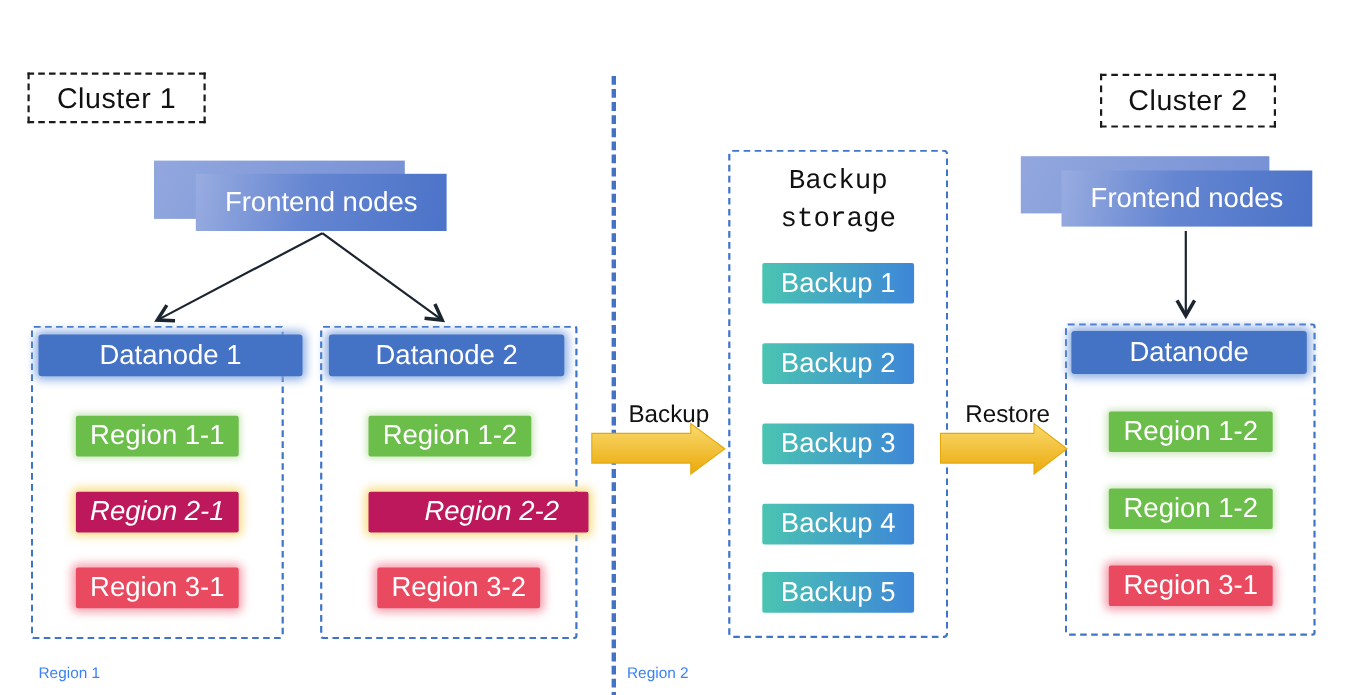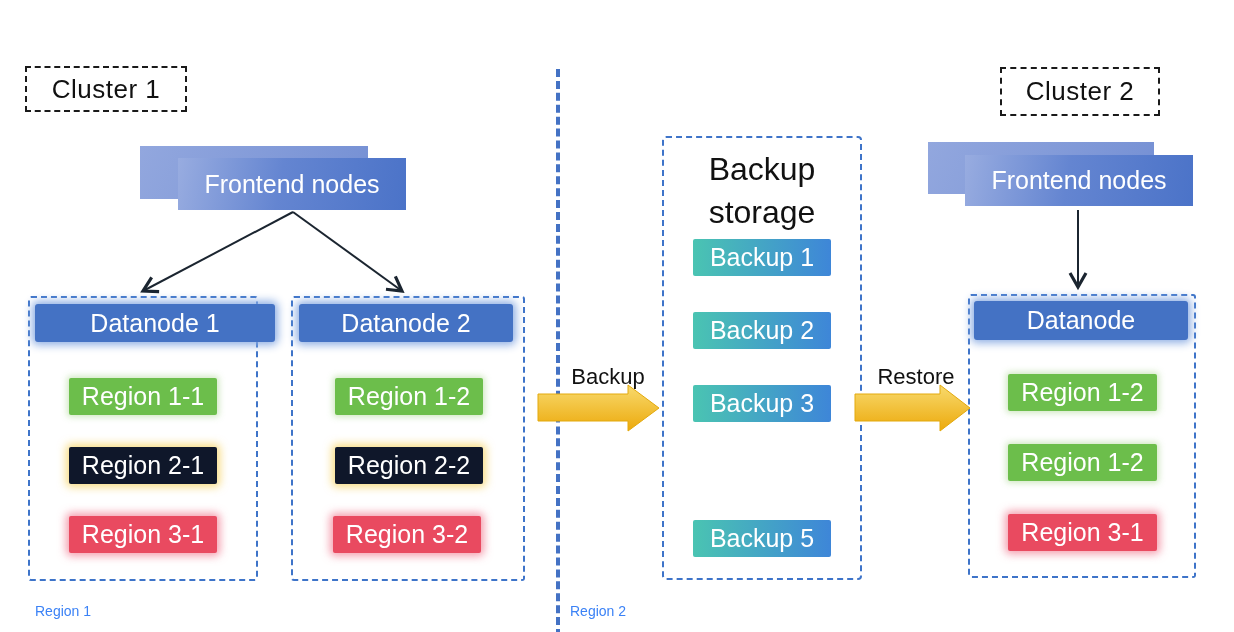--- a/index.html
+++ b/index.html
@@ -23,26 +23,26 @@
   }
 
   
   .node-box{border:2.5px dashed #3e74c9;border-radius:3px;background:#fff;}
   .node-hdr{
     background:#4472c4;border-radius:3px;color:#fff;font-size:25px;
     box-shadow:0 0 9px 3px rgba(137,171,227,.95);
   }
   .region{border-radius:2px;color:#fff;font-size:25px;}
   .region.green{background:#6cbe4b;box-shadow:0 0 6px 2px rgba(120,190,80,.35);}
-  .region.yellow{background:#0f172a;box-shadow:0 0 9px 3px rgba(244,196,48,.6);}
+  .region.yellow{background:#be185d;box-shadow:0 0 9px 3px rgba(244,196,48,.6);font-style:italic;}
   .region.red{background:#e94a60;box-shadow:0 0 9px 3px rgba(236,92,118,.6);}
 
   
   .storage-box{border:2.5px dashed #3e74c9;border-radius:4px;background:#fff;}
-  .storage-title{font-size:32px;line-height:1.35;text-align:center;color:#111;}
+  .storage-title{font-size:25px;line-height:1.35;text-align:center;color:#111;font-family:Liberation Mono, monospace;}
   .backup-item{
     background:linear-gradient(90deg,#4ac4b2 0%,#3e86d8 100%);
     border-radius:2px;color:#fff;font-size:25px;
   }
 
   
   .flow-label{font-size:22px;color:#111;text-align:center;}
   .region-footer{font-size:14px;color:#3b82f6;}
 
   
@@ -79,43 +79,46 @@
     </div>
   </div>
 
   <div class="abs node-box" style="left:291px;top:260px;width:230px;height:281px;">
     <div class="abs flexc node-hdr" style="left:6px;top:6px;width:214px;height:38px;">
       <span>Datanode 2</span>
     </div>
     <div class="abs flexc region green" style="left:42px;top:80px;width:148px;height:37px;">
       <span>Region 1-2</span>
     </div>
-    <div class="abs flexc region yellow" style="left:42px;top:149px;width:148px;height:37px;">
+    <div class="abs flexc region yellow" style="left:42px;top:149px;width:176px;height:37px;padding-left:24px;">
       <span>Region 2-2</span>
     </div>
-    <div class="abs flexc region red" style="left:40px;top:218px;width:148px;height:37px;">
+    <div class="abs flexc region red" style="left:50px;top:218px;width:148px;height:37px;">
       <span>Region 3-2</span>
     </div>
   </div>
 
   <div class="abs separator" style="left:556px;top:33px;height:568px;"></div>
 
   <div class="abs flow-label" style="left:560px;top:328px;width:96px;">Backup</div>
   <div class="abs flow-label" style="left:868px;top:328px;width:96px;">Restore</div>
 
   <div class="abs storage-box" style="left:662px;top:100px;width:196px;height:440px;">
     <div class="abs storage-title" style="left:38px;top:10px;width:120px;">Backup storage</div>
     <div class="abs flexc backup-item" style="left:29px;top:101px;width:138px;height:37px;">
       <span>Backup 1</span>
     </div>
     <div class="abs flexc backup-item" style="left:29px;top:174px;width:138px;height:37px;">
       <span>Backup 2</span>
     </div>
     <div class="abs flexc backup-item" style="left:29px;top:247px;width:138px;height:37px;">
       <span>Backup 3</span>
+    </div>
+    <div class="abs flexc backup-item" style="left:29px;top:320px;width:138px;height:37px;">
+      <span>Backup 4</span>
     </div>
     <div class="abs flexc backup-item" style="left:29px;top:382px;width:138px;height:37px;">
       <span>Backup 5</span>
     </div>
   </div>
 
   <div class="abs flexc cluster-tag" style="left:1000px;top:31px;width:156px;height:45px;">
     <span>Cluster 2</span>
   </div>
 

